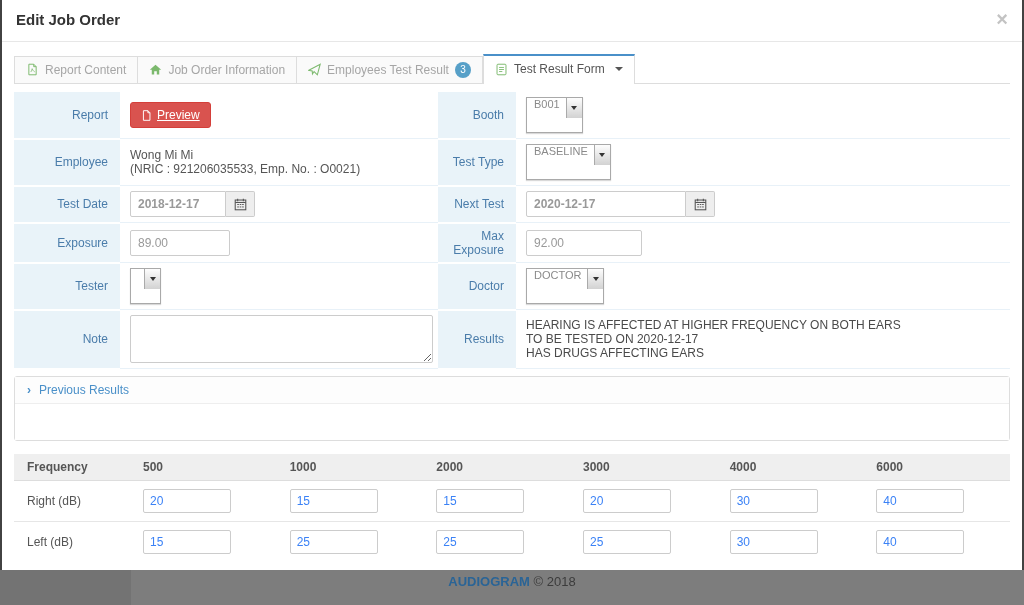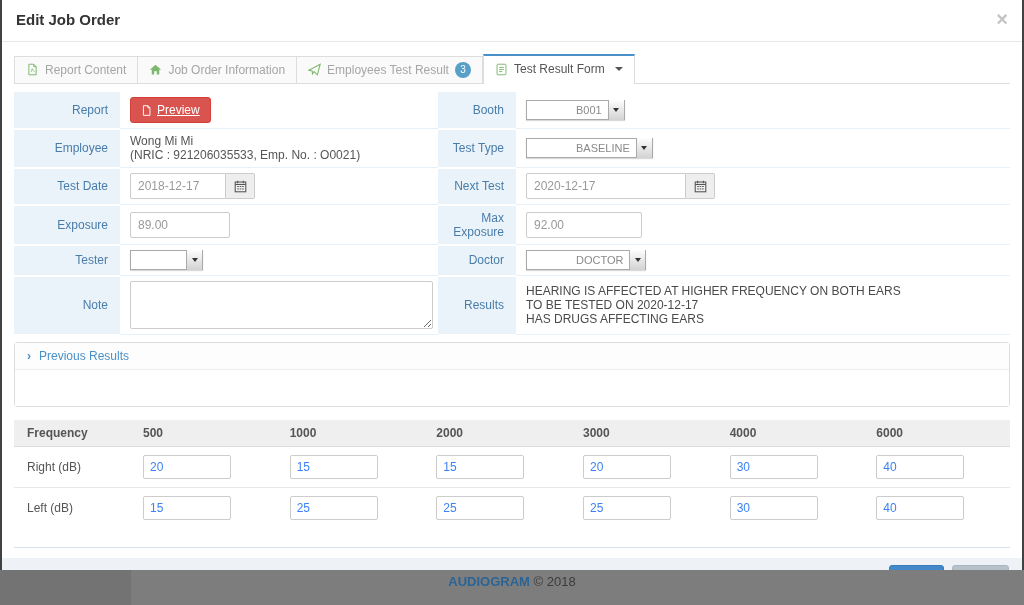--- a/index.html
+++ b/index.html
@@ -54,31 +54,31 @@
   .btn { display:inline-flex; align-items:center; gap:5px; border:1px solid transparent;
     border-radius:3px; font-size:12px; padding:5px 10px; cursor:pointer;
     font-family:inherit;text-decoration:underline; }
   .btn-danger { background:#d9534f; border-color:#d43f3a; color:#fff; }
 
   .text-input {
     height:26px; border:1px solid #ccc; border-radius:2px; padding:3px 7px;
     font-size:12px; color:#999; font-family:inherit; background:#fff; vertical-align:middle;
   }
   .input-group { display:inline-flex; vertical-align:middle; }
-  .input-group .text-input { border-radius:2px 0 0 2px; }
+  .input-group .text-input { border-radius:2px 0 0 2px;font-weight:bold; }
   .addon {
     height:26px; width:29px; background:#eee; border:1px solid #ccc; border-left:none;
     border-radius:0 2px 2px 0; display:inline-flex; align-items:center; justify-content:center; cursor:pointer;
   }
   .w95 { width:96px; } .w100 { width:100px; } .w115 { width:116px; } .w158 { width:160px; }
 
   
   .select {
-    display:inline-flex; align-items:center; height:20px; background:#fff;
-    border:1px solid #a9a9a9; box-shadow:0 1px 1px rgba(0,0,0,.15); cursor:pointer; vertical-align:middle;padding-left:42px;
+    display:inline-flex; height:36px; background:#fff;
+    border:1px solid #a9a9a9; box-shadow:0 1px 1px rgba(0,0,0,.15); cursor:pointer; vertical-align:middle;
   }
   .select .stext { font-size:11px; color:#8a8a8a; padding:0 6px 0 7px; min-width:6px; }
   .select .sarrow {
     width:16px; height:20px; margin:0; border-left:1px solid #aaa;
     background:linear-gradient(#fdfdfd,#d2d2d2); display:inline-flex; align-items:center; justify-content:center;
   }
   .select .sarrow i { width:0; height:0; border-left:3px solid transparent; border-right:3px solid transparent; border-top:4px solid #333; }
 
   textarea.note-area { width:303px; height:48px; border:1px solid #ccc; border-radius:2px; resize:both;
     font-family:inherit; font-size:12px; padding:4px 6px; color:#555; display:block; }

